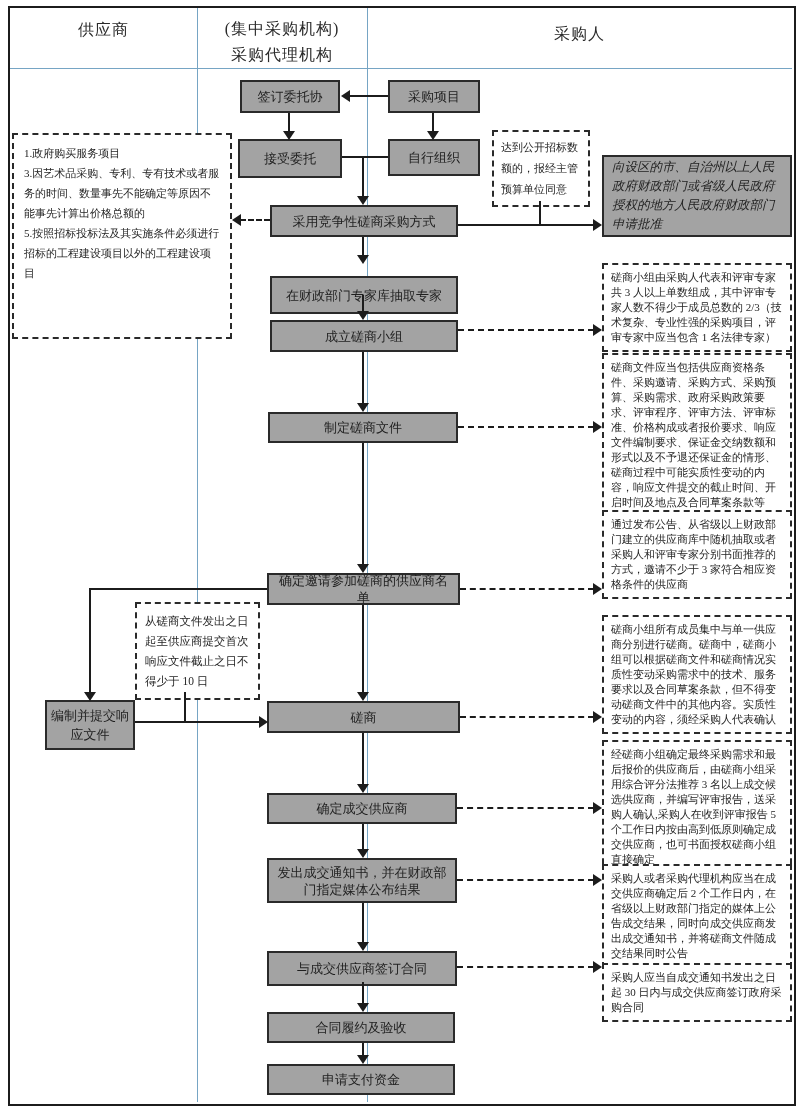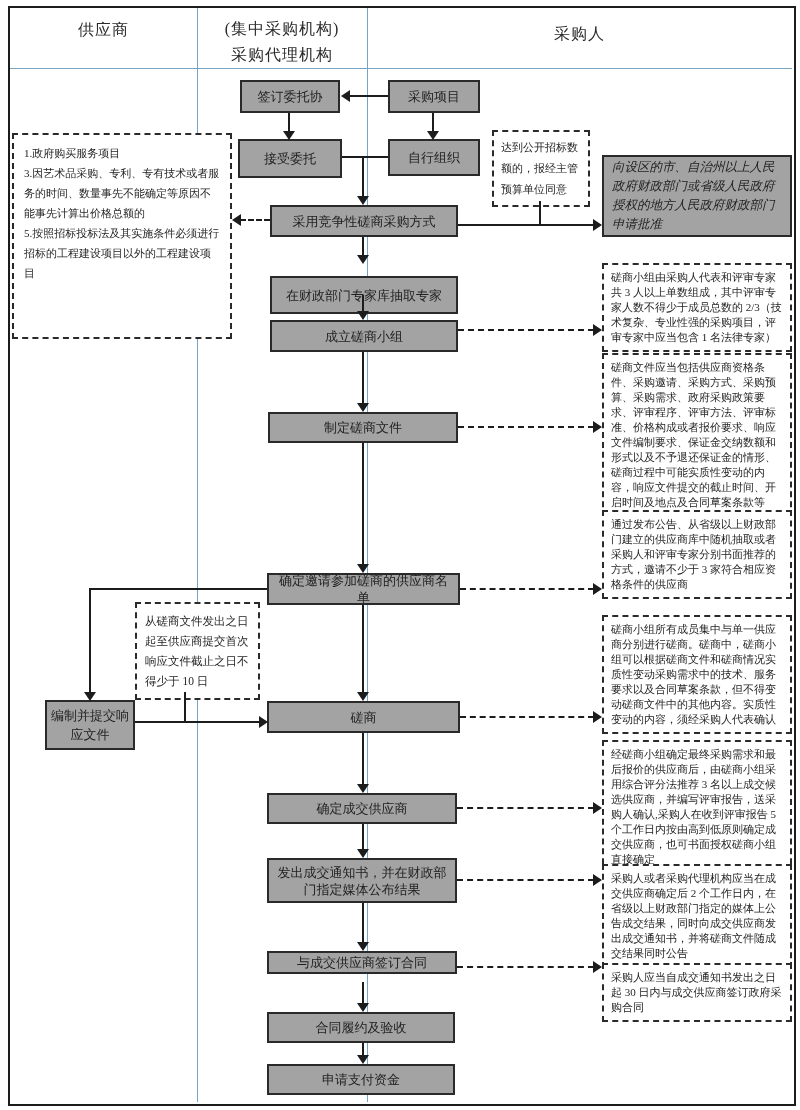--- a/index.html
+++ b/index.html
@@ -59,21 +59,21 @@
 
 <div class="abs box" style="left:270px;top:205px;width:188px;height:32px;">采用竞争性磋商采购方式</div>
 <div class="abs box" style="left:270px;top:264px;width:188px;height:38px;margin-top:12px;">在财政部门专家库抽取专家</div>
 <div class="abs box" style="left:270px;top:320px;width:188px;height:32px;">成立磋商小组</div>
 <div class="abs box" style="left:268px;top:412px;width:190px;height:31px;">制定磋商文件</div>
 <div class="abs box" style="left:267px;top:573px;width:193px;height:32px;">确定邀请参加磋商的供应商名单</div>
 <div class="abs box" style="left:267px;top:701px;width:193px;height:32px;">磋商</div>
 <div class="abs box" style="left:45px;top:700px;width:90px;height:50px;line-height:19px;">编制并提交响应文件</div>
 <div class="abs box" style="left:267px;top:793px;width:190px;height:31px;">确定成交供应商</div>
 <div class="abs box" style="left:267px;top:858px;width:190px;height:45px;">发出成交通知书，并在财政部门指定媒体公布结果</div>
-<div class="abs box" style="left:267px;top:951px;width:190px;height:23px;">与成交供应商签订合同</div>
+<div class="abs box" style="left:267px;top:951px;width:190px;height:35px;">与成交供应商签订合同</div>
 <div class="abs box" style="left:267px;top:1012px;width:188px;height:31px;">合同履约及验收</div>
 <div class="abs box" style="left:267px;top:1064px;width:188px;height:31px;">申请支付资金</div>
 
 <div class="abs box leftalign" style="left:602px;top:155px;width:190px;height:82px;font-size:12.5px;line-height:19px;padding:4px 8px;text-align:left;font-style:italic;">向设区的市、自治州以上人民政府财政部门或省级人民政府授权的地方人民政府财政部门申请批准</div>
 
 <div class="abs note" style="left:12px;top:133px;width:220px;min-height:206px;padding:8px 10px;">
   <div class="li">1.政府购买服务项目</div>
   <div class="li">3.因艺术品采购、专利、专有技术或者服务的时间、数量事先不能确定等原因不能事先计算出价格总额的</div>
   <div class="li">5.按照招标投标法及其实施条件必须进行招标的工程建设项目以外的工程建设项目</div>
 </div>

